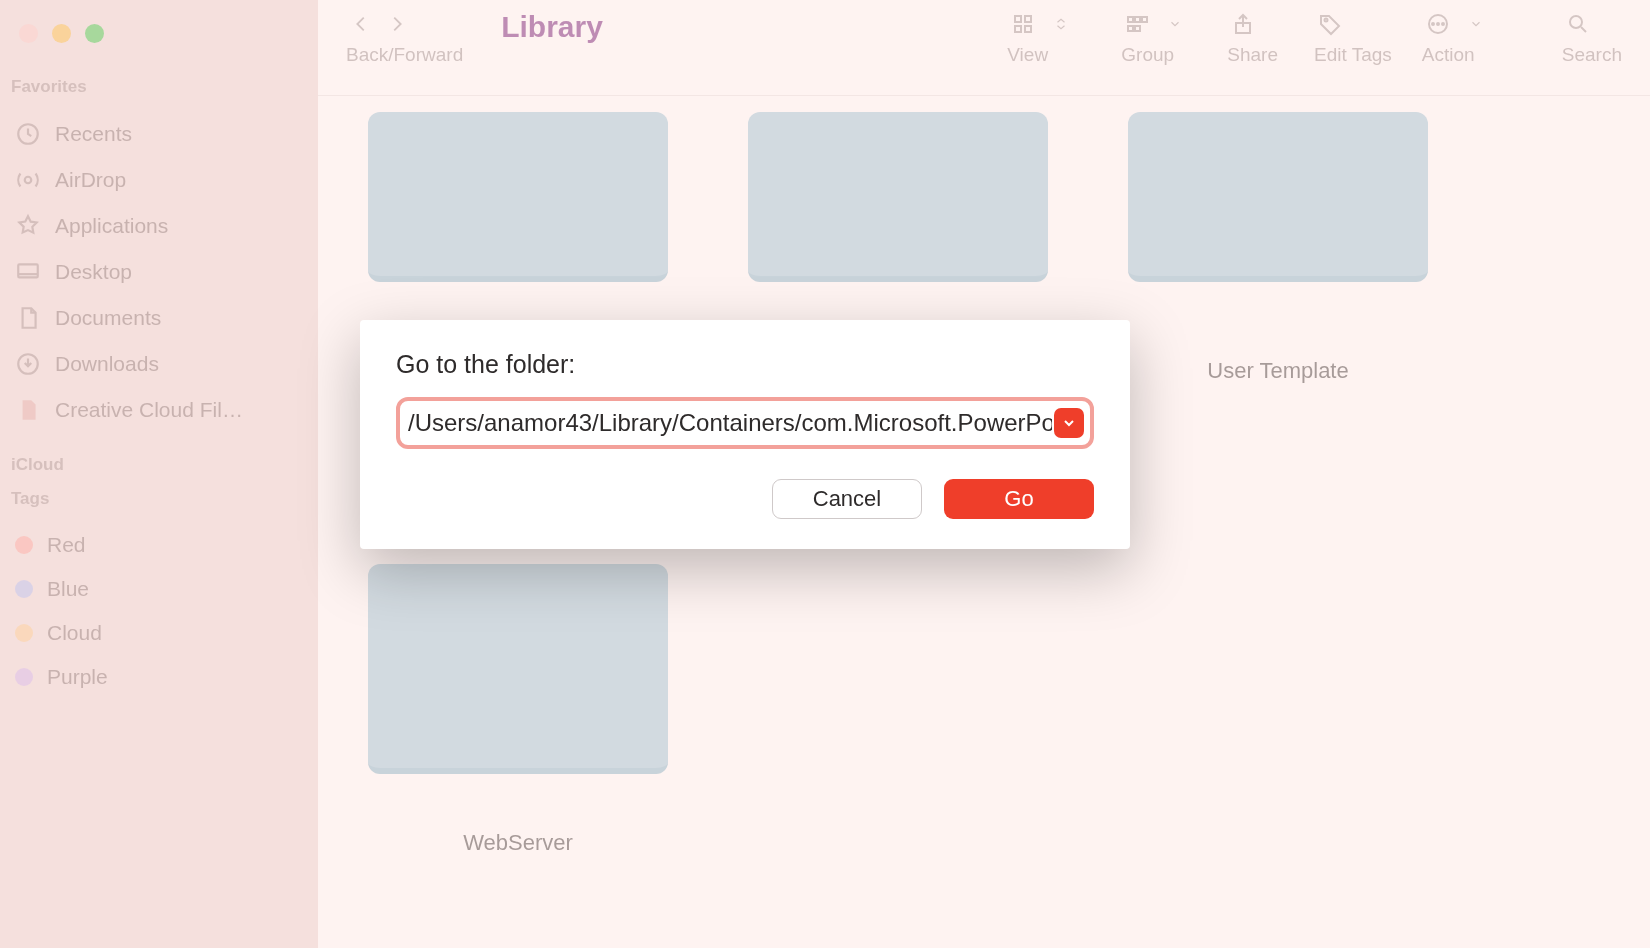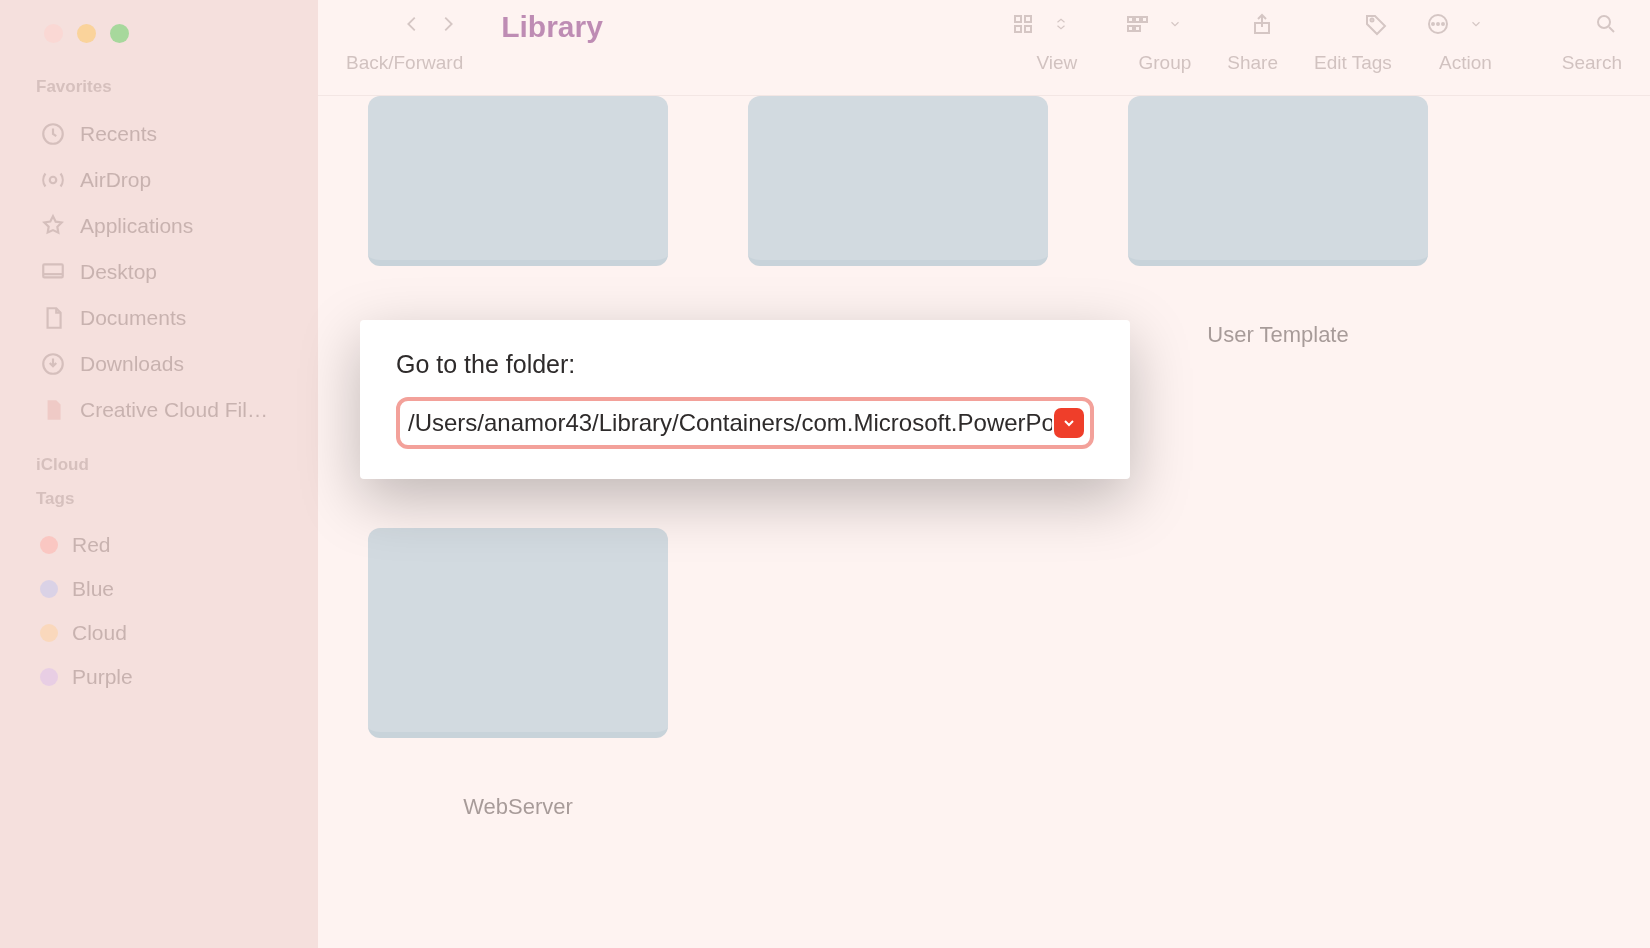--- a/index.html
+++ b/index.html
@@ -7,21 +7,21 @@
 
   .window {
     width: 1650px; height: 948px; position: relative;
     display: flex; background: #fff;
   }
 
   
   .sidebar {
     width: 318px; height: 100%;
     background: #e6dbdb;
-    padding: 24px 18px 0 36px;
+    padding: 24px 18px 0 11px;
     position: relative;
     z-index: 1;
   }
   .sidebar::after{
     content:""; position:absolute; inset:0;
     background: rgba(255,110,90,0.08);
     pointer-events:none;
   }
 
   .traffic-lights { display:flex; gap:14px; margin-bottom: 34px; padding-left: 8px;}
@@ -57,21 +57,21 @@
     flex:1; height:100%; display:flex; flex-direction:column;
     background:#fdfdfd; position:relative;
   }
 
   .toolbar{
     height:96px; padding: 8px 28px 0 28px;
     display:flex; align-items:flex-start; gap:10px;
     border-bottom:1px solid #e5e0e0;
     color:#8f8787;
   }
-  .tb-group{ display:flex; flex-direction:column; align-items:flex-end; gap:12px; }
+  .tb-group{ display:flex; flex-direction:column; align-items:flex-start; gap:4px; }
   .tb-icons{ display:flex; align-items:center; gap:6px; height:32px;}
   .tb-label{ font-size:19px; color:#9a9191; }
   .tb-title{ font-size:30px; font-weight:700; color:#701a75; margin-left:28px; margin-top:2px;}
   .nav-btn{ width:30px;height:30px; display:flex;align-items:center;justify-content:center;}
   .spacer{flex:1;}
 
   .chev svg, .tb-svg svg{ stroke:#a29a9a; fill:none; stroke-width:2;}
   .tb-svg{ width:32px;height:32px; display:flex;align-items:center;justify-content:center;}
 
   .content{
@@ -83,21 +83,21 @@
     width:300px; display:flex; flex-direction:column; align-items:center;
     margin-top:-10px;
   }
   .folder-shape{
     width:300px; height:200px; background:#9cc5d7;
     border-radius:12px; border-bottom:6px solid #86b5c9;
     margin-bottom:56px;
   }
   .folder-label{ font-size:22px; color:#3d3a3a; text-align:center;}
   .folder-item.top .folder-shape{ height:170px; }
-  .folder-item.top{ margin-top:0; }
+  .folder-item.top{ margin-top:16px;gap:20px; }
 
   
   .dim{
     position:absolute; inset:0;
     background: rgba(255,235,232,0.55);
     z-index:4;
   }
 
   
   .dialog{
@@ -374,15 +374,19 @@
   <div class="dialog">
     <div class="dialog-title">Go to the folder:</div>
     <div class="path-field-wrap">
       <input class="path-input" value="/Users/anamor43/Library/Containers/com.Microsoft.PowerPo" style="">
       <div class="expand-btn">
         <svg viewBox="0 0 24 24" width="16" height="16">
             <path d="M6 9l6 6 6-6"></path>
           </svg>
       </div>
     </div>
+    <div class="dialog-buttons">
+      <div class="btn btn-cancel">Cancel</div>
+      <div class="btn btn-go">Go</div>
+    </div>
   </div>
 
 </div>
 
 </body></html>

